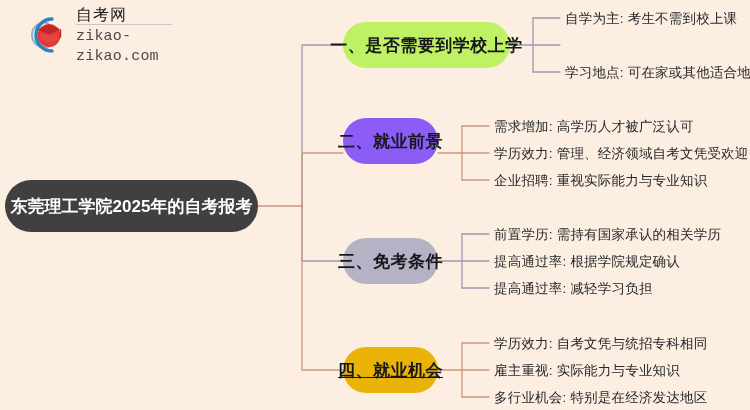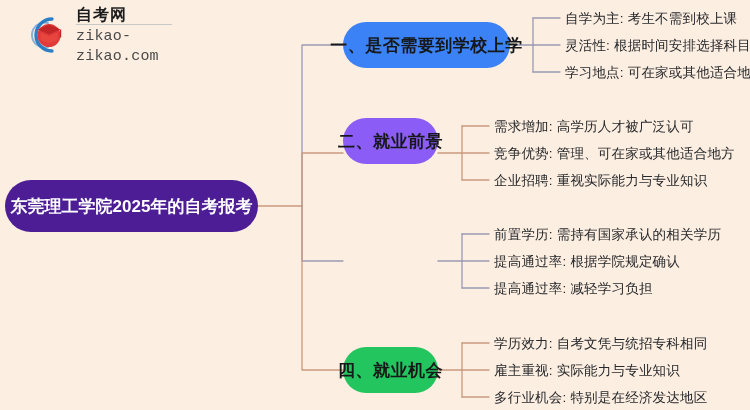--- a/index.html
+++ b/index.html
@@ -50,21 +50,21 @@
     flex: 0 0 auto;
   }
   #logo-text {
     display: flex;
     flex-direction: column;
     justify-content: center;
     padding-top: 2px;
   }
   #logo-title {
     font-size: 16px;
-    font-weight: 700;
+    font-weight: 400;
     color: #1c1c1c;
     letter-spacing: 1px;
     line-height: 1.1;
     border-bottom: 1px solid #c9c9c9;
     padding-bottom: 1px;
   }
   #logo-url {
     font-size: 15px;
     color: #4a4a4a;
     letter-spacing: 0.2px;
@@ -84,37 +84,37 @@
     color: #16181a;
     white-space: nowrap;
     letter-spacing: 0.5px;
   }
 
   #root-node {
     left: 5px;
     top: 180px;
     width: 253px;
     height: 52px;
-    background: #4c1d95;
+    background: #404040;
     color: #ffffff;
     font-size: 17px;
     border-radius: 26px;
     letter-spacing: 0px;
   }
 
   .branch {
     height: 46px;
     border-radius: 23px;
     font-size: 17px;
   }
 
-  #branch-0 { left: 343px; top: 22px;  width: 167px; background: #3b82f6; }
+  #branch-0 { left: 343px; top: 22px;  width: 167px; background: #bef264; }
   #branch-1 { left: 343px; top: 118px; width: 95px;  background: #8b5cf6; }
   #branch-2 { left: 343px; top: 238px; width: 95px;  background: #b4b2c4; }
-  #branch-3 { left: 343px; top: 347px; width: 95px;  background: #22c55e; }
+  #branch-3 { left: 343px; top: 347px; width: 95px;  background: #eab308; text-decoration: underline; }
 
   
   .leaf {
     position: absolute;
     font-size: 13.5px;
     color: #26282b;
     white-space: nowrap;
     line-height: 1;
     letter-spacing: 0.2px;
     font-weight: 400;
@@ -178,28 +178,28 @@
     <div id="logo-text">
       <div id="logo-title">自考网</div>
       <div id="logo-url">zikao-zikao.com</div>
     </div>
   </div>
 
   <div class="node" id="root-node">东莞理工学院2025年的自考报考</div>
 
   <div class="node branch" id="branch-0">一、是否需要到学校上学</div>
   <div class="node branch" id="branch-1">二、就业前景</div>
+  <div class="node branch" id="branch-2">三、免考条件</div>
   <div class="node branch" id="branch-3">四、就业机会</div>
 
   <div class="leaf" style="left:565px; top:12px;text-align:center;">自学为主: 考生不需到校上课</div>
-  <div class="leaf" style="left:565px; top:39px;">灵活性: 根据时间安排选择科目</div>
   <div class="leaf" style="left:565px; top:66px;">学习地点: 可在家或其他适合地方</div>
 
   <div class="leaf" style="left:494px; top:120px;text-align:right;">需求增加: 高学历人才被广泛认可</div>
-  <div class="leaf" style="left:494px; top:147px;">竞争优势: 管理、可在家或其他适合地方</div>
+  <div class="leaf" style="left:494px; top:147px;">学历效力: 管理、经济领域自考文凭受欢迎</div>
   <div class="leaf" style="left:494px; top:228px;">前置学历: 需持有国家承认的相关学历</div>
 
   <div class="leaf" style="left:494px; top:174px;">企业招聘: 重视实际能力与专业知识</div>
   <div class="leaf" style="left:494px; top:255px;">提高通过率: 根据学院规定确认</div>
   <div class="leaf" style="left:494px; top:282px;">提高通过率: 减轻学习负担</div>
 
   <div class="leaf" style="left:494px; top:337px;">学历效力: 自考文凭与统招专科相同</div>
   <div class="leaf" style="left:494px; top:364px;">雇主重视: 实际能力与专业知识</div>
   <div class="leaf" style="left:494px; top:391px;">多行业机会: 特别是在经济发达地区</div>
 

